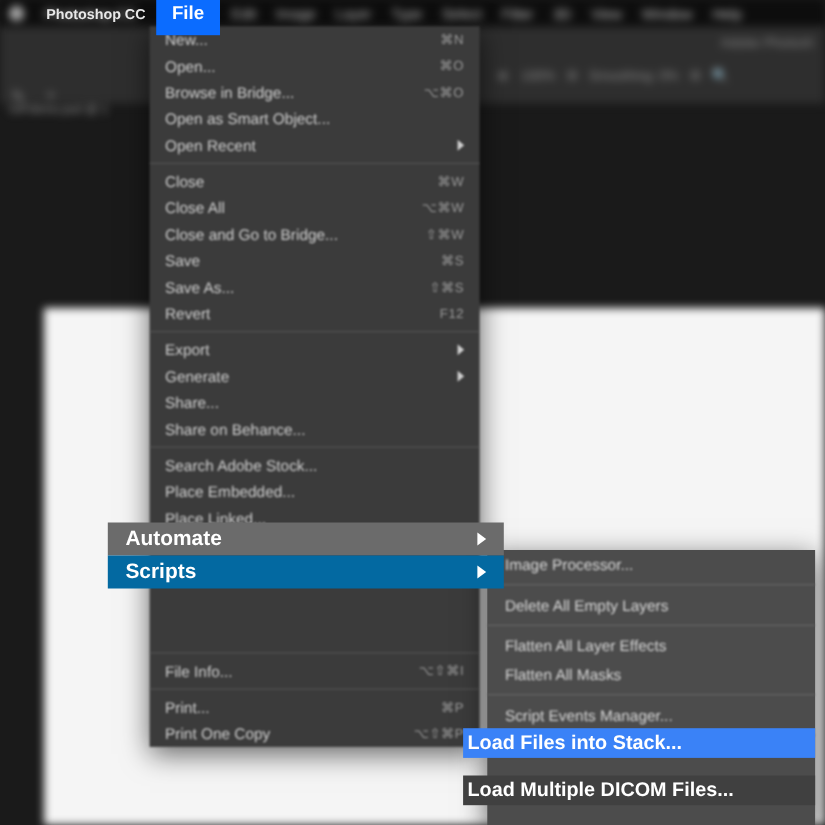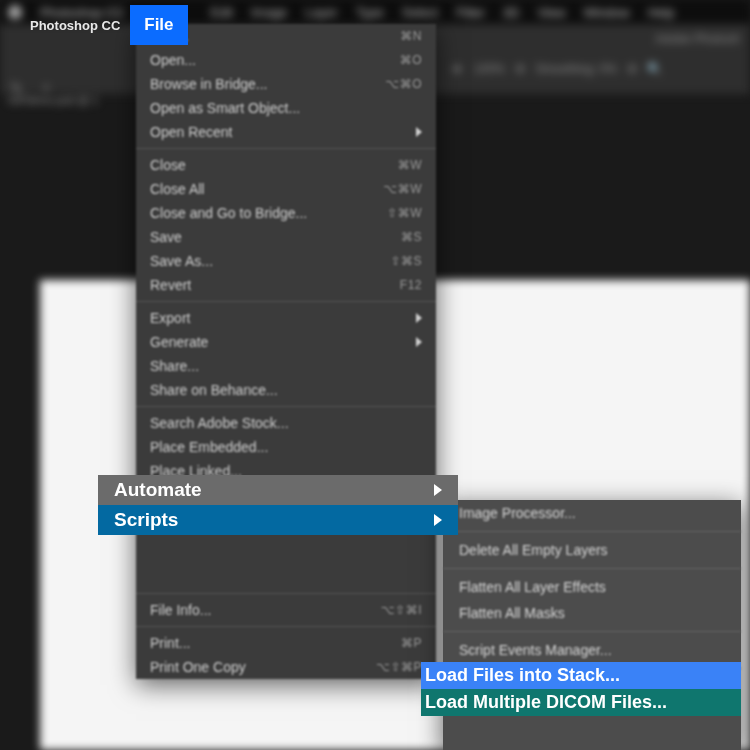--- a/index.html
+++ b/index.html
@@ -11,21 +11,21 @@
 .apple-blur { display:inline-block; width:14px; height:14px; background:#aaa; border-radius:50% 50% 50% 50% / 60% 60% 40% 40%; }
 .toolbar-blur { position:absolute; top:24px; left:0; right:0; height:70px; background:#2e2e2e; }
 .toolbar-row1 { position:absolute; top:8px; right:10px; color:#8a8a8a; font-size:12px; letter-spacing:0.2px; }
 .toolbar-row2 { position:absolute; top:38px; left:450px; color:#8a8a8a; font-size:12px; display:flex; gap:10px; align-items:center; }
 .dot { width:8px; height:8px; border-radius:50%; background:#666; margin:0 3px; display:inline-block; }
 .tab-blur { position:absolute; top:94px; left:8px; color:#9a9a9a; font-size:11px; }
 .canvas-blur { position:absolute; top:280px; left:40px; right:0; bottom:0; background:#f5f5f5; }
 .tool-blur { position:absolute; top:55px; left:10px; color:#888; font-size:16px; display:flex; gap:20px; }
 
 
-.menubar-sharp { position:absolute; top:0; left:4px; display:flex; align-items:center; height:24px; z-index:50;margin-top:13px; }
+.menubar-sharp { position:absolute; top:0; left:16px; display:flex; align-items:center; height:24px; z-index:50; }
 .app-label { color:#e8e8e8; font-weight:600; font-size:13px; padding:0 10px 0 26px; }
 .file-hl { background:#0b6cff; color:#fff; font-size:17px; font-weight:600; padding:10px 14px; }
 
 
 .menu { position:absolute; top:24px; left:136px; width:300px; background:#3b3b3b; color:#cfcfcf; z-index:40; box-shadow:0 6px 24px rgba(0,0,0,.6); }
 .menu.blur { filter:blur(1.2px); }
 .item { display:flex; align-items:center; justify-content:space-between; padding:4px 14px; font-size:14px; white-space:nowrap; }
 .item .sc { color:#9a9a9a; font-size:12px; letter-spacing:0.5px; }
 .sep { height:1px; background:#555; margin:4px 0; }
 .arrow { width:0; height:0; border-top:5px solid transparent; border-bottom:5px solid transparent; border-left:6px solid #cfcfcf; }
@@ -41,21 +41,21 @@
 
 .submenu { position:absolute; top:500px; left:443px; width:298px; background:#4c4c4c; color:#d6d6d6; z-index:55; box-shadow:0 6px 24px rgba(0,0,0,.6); }
 .submenu .item { padding:5px 16px; font-size:14px; }
 .sub-blur { filter:blur(1.2px); }
 .sep2 { height:1px; background:#666; margin:5px 0; }
 
 
 .sub-focus { position:absolute; top:662px; left:421px; width:320px; z-index:70; }
 .sub-focus .row { padding:3px 4px; font-size:18px; font-weight:600; color:#fff; }
 .sub-focus .row.blue { background:#3a82f7; }
-.sub-focus .row.gray { background:#0f766e; }
+.sub-focus .row.gray { background:#404040;margin-top:16px; }
 </style>
 </head>
 <body>
 
 <div class="bg-blur">
   <div class="menubar-blur">
     <span class="apple-blur"></span>
     <span>Photoshop CC</span>
     <span style="width:50px"></span>
     <span>Edit</span>

